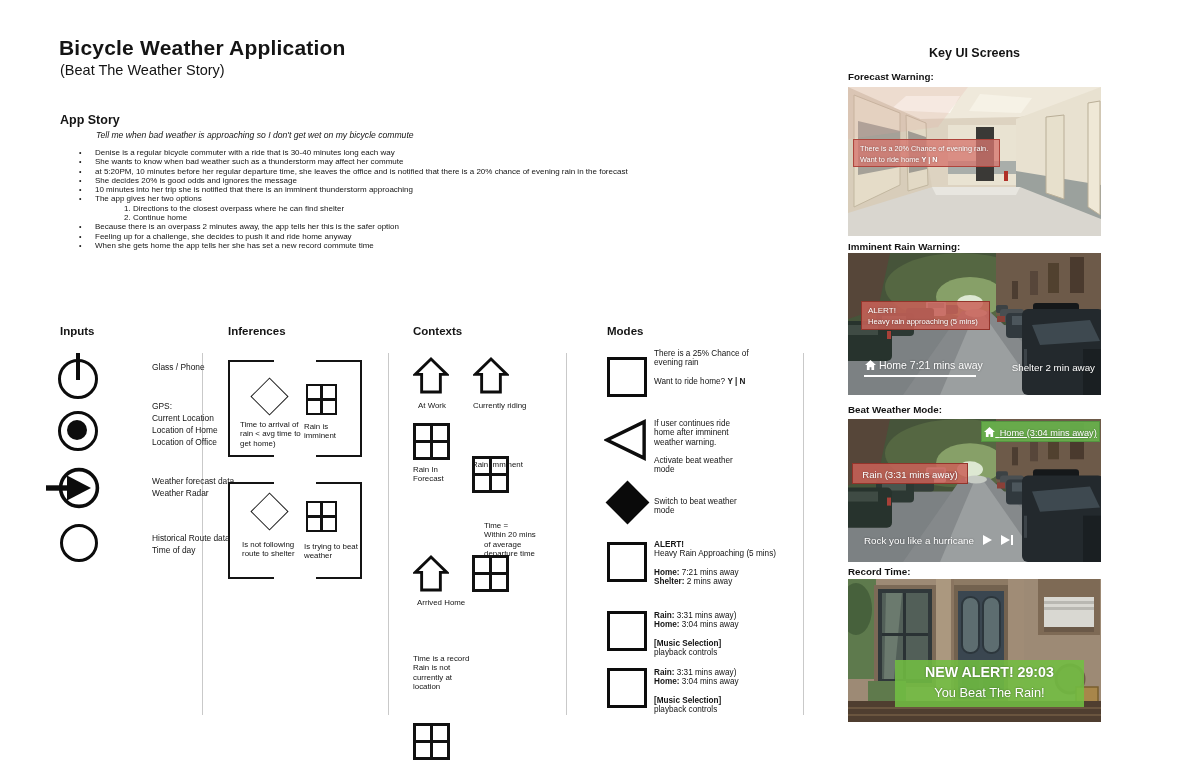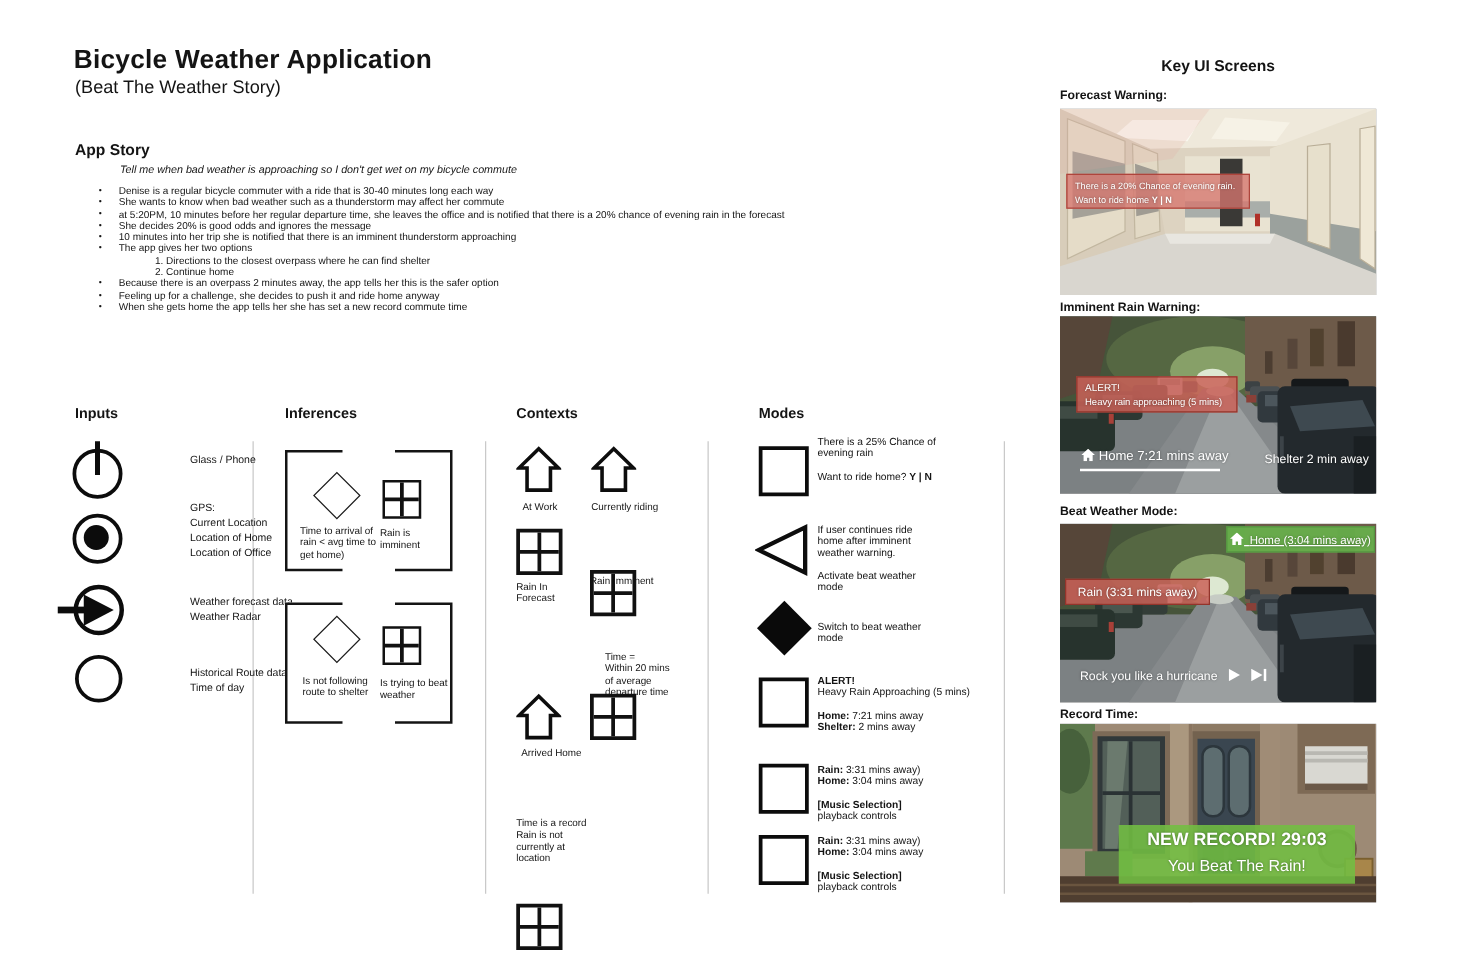--- a/index.html
+++ b/index.html
@@ -366,18 +366,18 @@
       <rect x="196" y="48" width="50" height="5" fill="#6b5948"></rect>
       <circle cx="222" cy="100" r="14" fill="#85705a" stroke="#6e5a45" stroke-width="3"></circle>
       <rect x="228" y="108" width="22" height="28" fill="#a8864a"></rect>
       <rect x="228" y="108" width="22" height="28" fill="none" stroke="#7a5f2e" stroke-width="1.5"></rect>
       <rect x="20" y="102" width="38" height="20" fill="#5f7a4c"></rect>
       <rect x="0" y="122" width="253" height="21" fill="#4f3e30"></rect>
       <rect x="0" y="128" width="253" height="2" fill="#6a553f"></rect>
       <rect x="0" y="135" width="253" height="2" fill="#6a553f"></rect>
     </svg>
     <div class="overlay-box record-band" style="left:47px;top:81px;width:189px;height:47px;">
-      <div class="ph-text" style="position:static;font-size:14.2px;font-weight:bold;line-height:24px;">NEW RECORD! 29:03</div>
+      <div class="ph-text" style="position:static;font-size:14.2px;font-weight:bold;line-height:24px;">NEW ALERT! 29:03</div>
       <div class="ph-text" style="position:static;font-size:12.8px;line-height:18px;">You Beat The Rain!</div>
     </div>
   </div>
 
 </div>
 
 </body></html>

